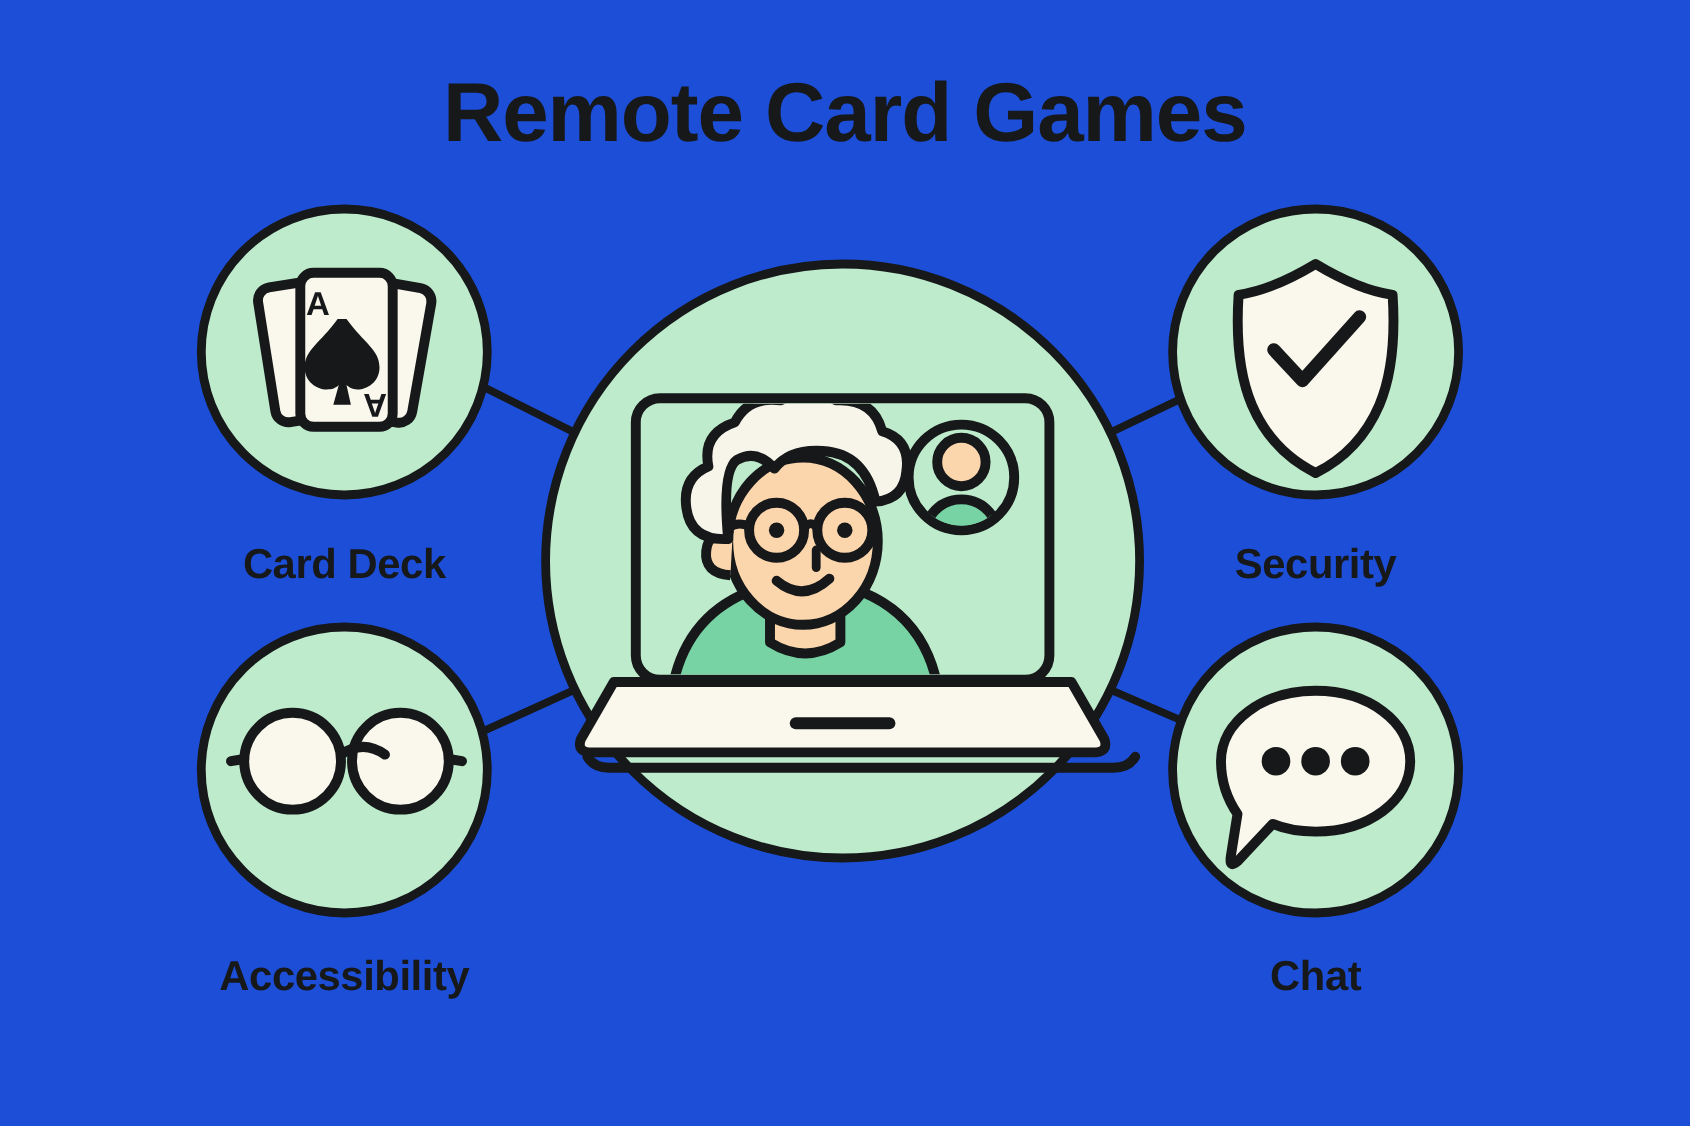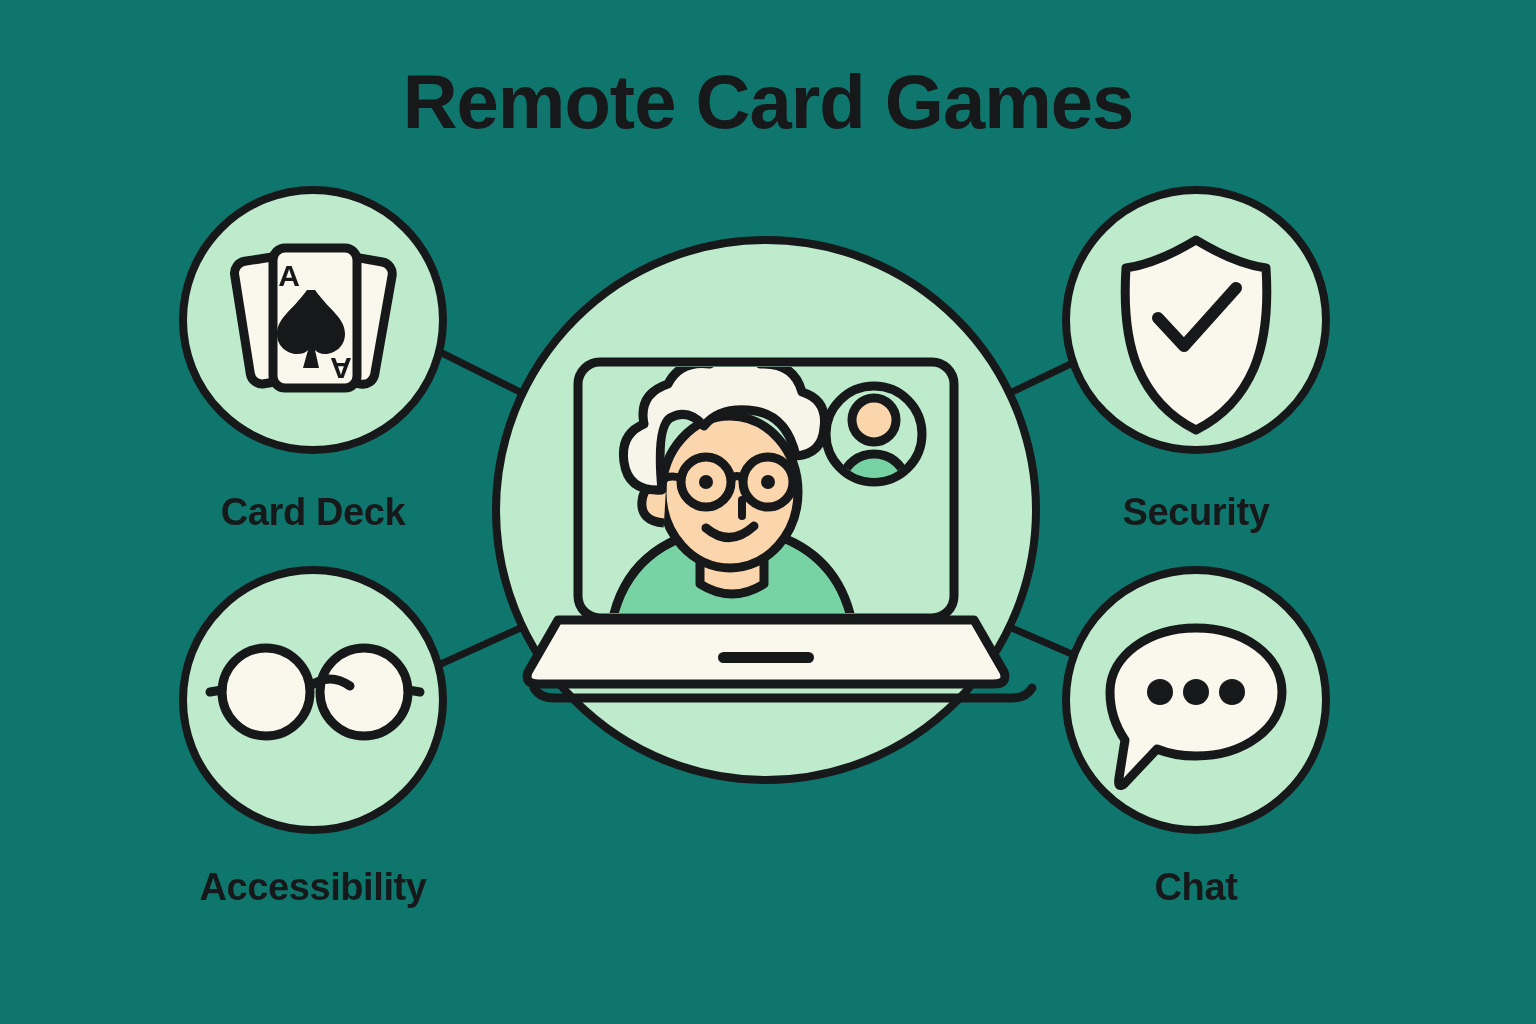--- a/index.html
+++ b/index.html
@@ -11,21 +11,21 @@
     width: 1536px;
     height: 1024px;
     overflow: hidden;
     background: #FDFDEB;
     font-family: "Liberation Sans", sans-serif;
   }
   #stage {
     position: relative;
     width: 1536px;
     height: 1024px;
-    background: #0f766e;
+    background: #1d4ed8;
   }
   #diagram {
     position: absolute;
     inset: 0;
     width: 1536px;
     height: 1024px;
     display: block;
   }
   .title-text {
     font-family: "Liberation Sans", sans-serif;

